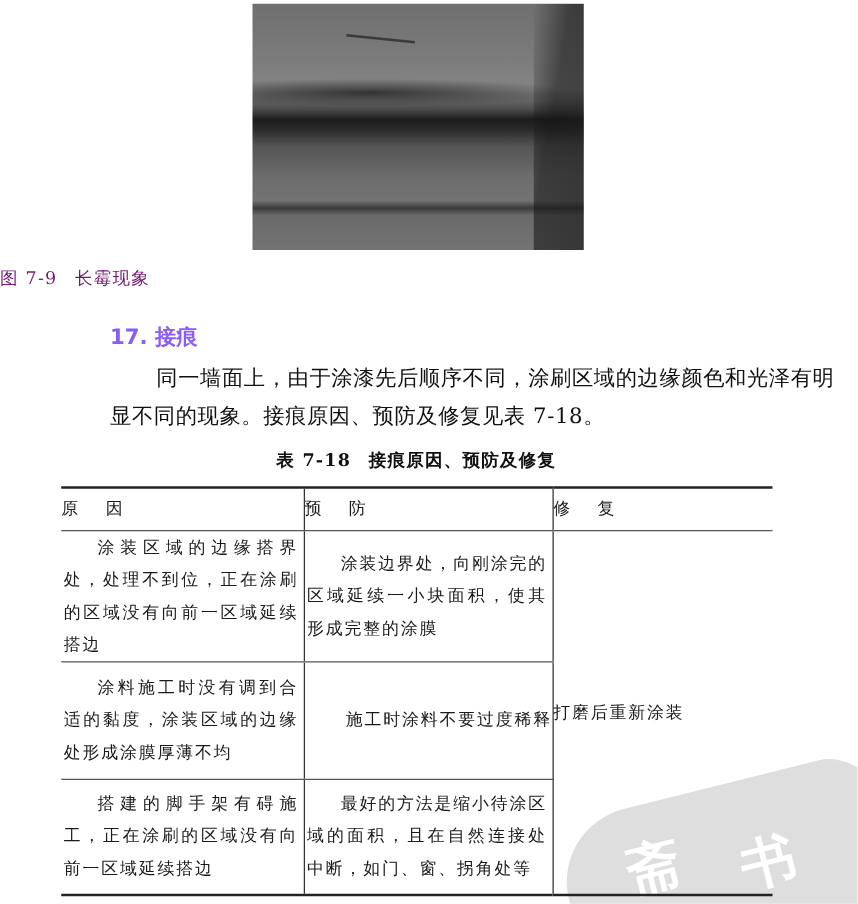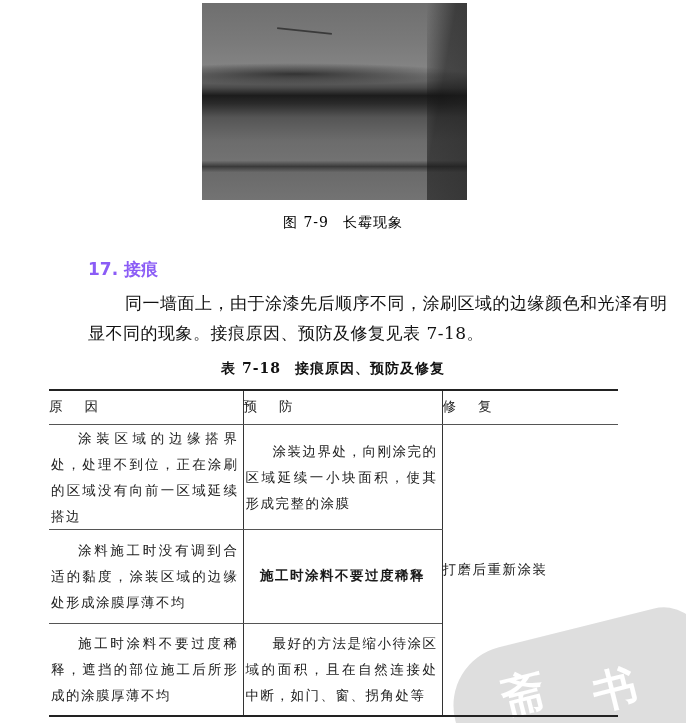--- a/index.html
+++ b/index.html
@@ -24,21 +24,21 @@
   .photo .crack {
     position: absolute; left: 75px; top: 27px; width: 55px; height: 2px;
     background: #3a3a3a; transform: rotate(6deg);
   }
   .photo .mold {
     position: absolute; left: 0; top: 60px; width: 100%; height: 22px;
     background: radial-gradient(ellipse at 35% 50%, rgba(20,20,20,0.7) 0%, rgba(20,20,20,0) 70%);
   }
   .caption {
     position: absolute; left: 0; width: 686px; top: 214px;
-    text-align: center; font-size: 14px; letter-spacing: 1px; color: #000000;
+    font-size: 14px; letter-spacing: 1px; color: #701a75;
   }
   .caption .num { margin-right: 14px; }
   .section-heading {
     position: absolute; left: 88px; top: 258px; font-size: 17px; font-weight: bold;
     font-family: "DejaVu Sans", "Liberation Sans", sans-serif; color: #8b5cf6;
   }
   .para {
     position: absolute; left: 48px; top: 288px; width: 580px;
     font-size: 17px; line-height: 30px; color: #111; text-indent: 37px;
     letter-spacing: 0.5px;
@@ -60,21 +60,21 @@
     font-weight: normal; letter-spacing: 22px; text-align: left;
   }
   table.defect td, table.defect th { border-left: 1px solid #333; }
   table.defect td:first-child, table.defect th:first-child { border-left: none; }
   table.defect tbody td { border-bottom: 1px solid #555; }
   table.defect tbody tr:last-child td { border-bottom: 2px solid #222; }
   table.defect tbody tr { height: 94px; }
   table.defect tbody tr.r2 { height: 94px; }
   table.defect tbody tr.r3 { height: 93px; }
   .cell-text { padding: 0 4px 0 2px; line-height: 26px; text-indent: 27px; letter-spacing: 1.5px; text-align: justify; }
-  .cell-center { text-align: center; letter-spacing: 1.5px; font-weight: bold; }
+  .cell-center { text-align: right; letter-spacing: 1.5px; }
   .repair-cell { padding-left: 14px; letter-spacing: 1.5px; border-bottom: 2px solid #222 !important; margin-top: 20px; }
   col.c1 { width: 194px; } col.c2 { width: 199px; } col.c3 { width: 176px; }
   .seal {
     position: absolute; left: 455px; top: 628px; width: 260px; height: 150px;
     background: #d9d9d9; border-radius: 60px 40px 0 30px; transform: rotate(-14deg);
     opacity: 0.85;
   }
   .seal .glyph {
     position: absolute; color: #ffffff; font-size: 44px; font-weight: bold;
     font-family: "DejaVu Serif", serif;
@@ -132,20 +132,20 @@
     <tr class="r2">
       <td>
           <div class="cell-text">涂料施工时没有调到合适的黏度，涂装区域的边缘处形成涂膜厚薄不均</div>
         </td>
       <td>
           <div class="cell-center">施工时涂料不要过度稀释</div>
         </td>
     </tr>
     <tr class="r3">
       <td>
-          <div class="cell-text">施工时涂料不要过度稀释，遮挡的部位施工后所形成的涂膜厚薄不均</div>
+          <div class="cell-text">搭建的脚手架有碍施工，正在涂刷的区域没有向前一区域延续搭边</div>
         </td>
       <td>
           <div class="cell-text">最好的方法是缩小待涂区域的面积，且在自然连接处中断，如门、窗、拐角处等</div>
         </td>
     </tr>
   </tbody>
 </table>
 
 </body></html>

